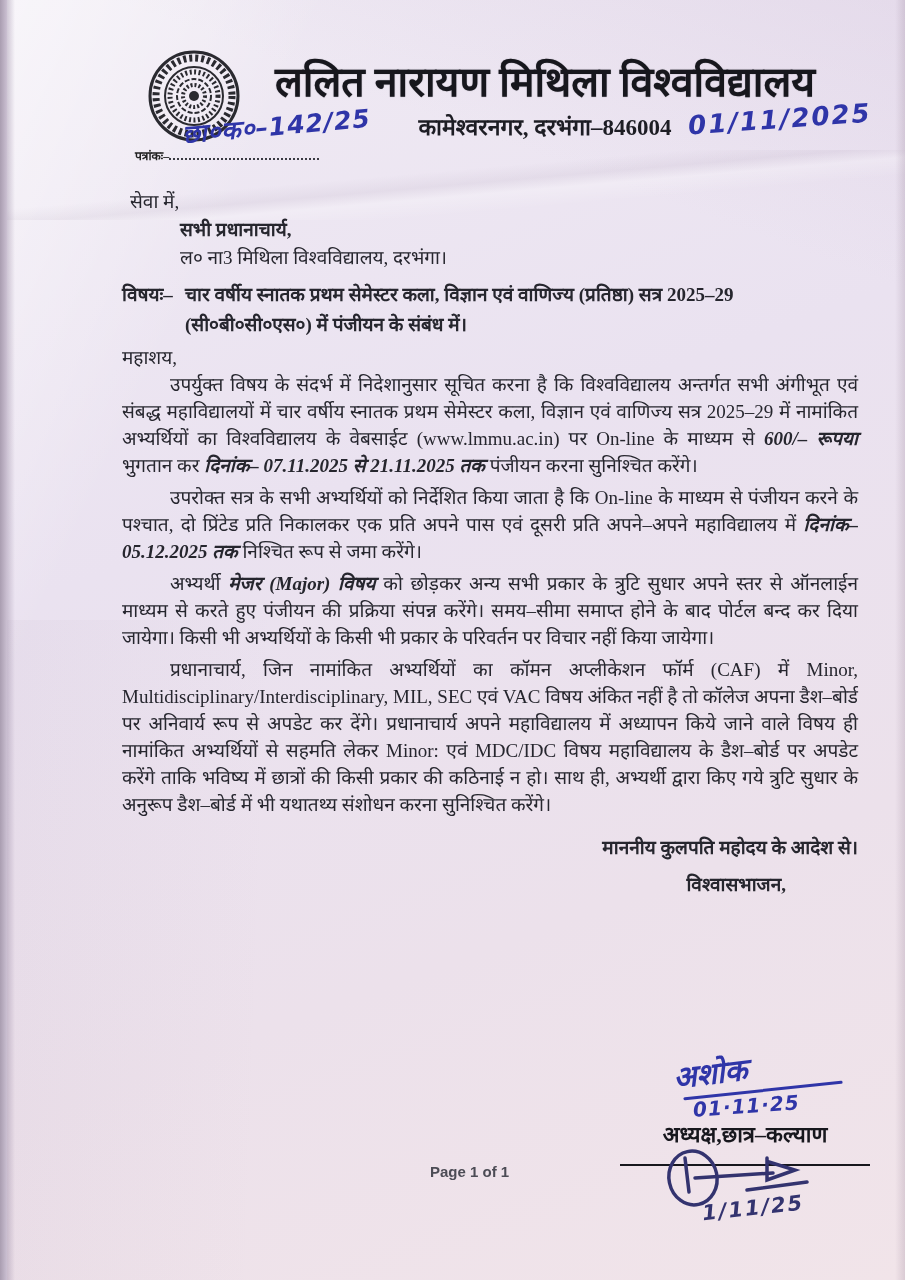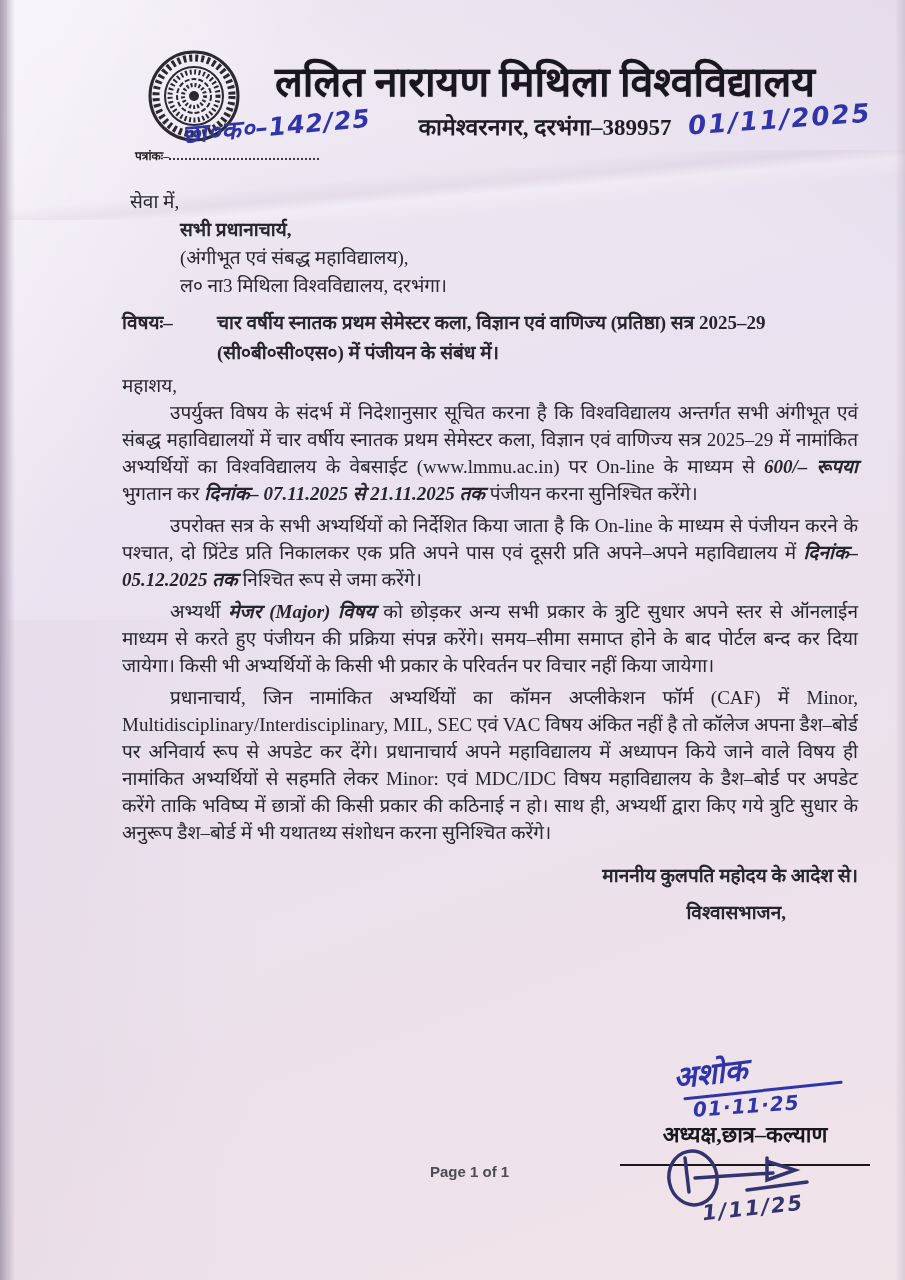--- a/index.html
+++ b/index.html
@@ -43,21 +43,21 @@
   }
   .hw-ref{position:absolute;left:182px;top:108px;font-size:25px;transform:rotate(-5deg);letter-spacing:1px;white-space:nowrap;}
   .hw-date{position:absolute;left:688px;top:104px;font-size:26px;transform:rotate(-4deg);letter-spacing:2px;white-space:nowrap;}
 
   
   .body{position:absolute;left:122px;top:188px;width:736px;font-size:19px;line-height:27px;}
   .recipient{line-height:28px;}
   .recipient .to-line{margin-left:8px;}
   .recipient .r-line{margin-left:58px;}
   .recipient .r-line.bold{font-weight:bold;}
-  .subject{display:flex;margin-top:8px;font-weight:bold;line-height:30px;gap:32px;}
+  .subject{display:flex;margin-top:8px;font-weight:bold;line-height:30px;}
   .subject .s-label{flex:0 0 63px;}
   .subject .s-text{flex:1;}
   .salutation{margin-top:4px;}
   .para{margin:0 0 5px 0;text-indent:48px;text-align:justify;line-height:27px;}
   .para .bi{font-weight:bold;font-style:italic;}
 
   
   .closing-order{margin-top:16px;text-align:right;font-weight:bold;}
   .closing-faith{margin-top:10px;text-align:right;padding-right:72px;font-weight:bold;}
   .sig-block{position:absolute;left:655px;top:1052px;width:200px;}
@@ -90,32 +90,31 @@
       <circle cx="46" cy="46" r="44" fill="none" stroke="#2a2a30" stroke-width="3"></circle>
       <circle cx="46" cy="46" r="38" fill="none" stroke="#2a2a30" stroke-width="7" stroke-dasharray="3 3"></circle>
       <circle cx="46" cy="46" r="29" fill="none" stroke="#2a2a30" stroke-width="2"></circle>
       <circle cx="46" cy="46" r="24" fill="none" stroke="#2a2a30" stroke-width="5" stroke-dasharray="2 2.5"></circle>
       <circle cx="46" cy="46" r="17" fill="none" stroke="#2a2a30" stroke-width="2" stroke-dasharray="5 2"></circle>
       <circle cx="46" cy="46" r="11" fill="none" stroke="#2a2a30" stroke-width="4" stroke-dasharray="2 2"></circle>
       <circle cx="46" cy="46" r="5" fill="#2a2a30"></circle>
     </svg>
   </div>
   <div class="uni-title">ललित नारायण मिथिला विश्वविद्यालय</div>
-  <div class="uni-addr">कामेश्वरनगर, दरभंगा–389957</div>
+  <div class="uni-addr">कामेश्वरनगर, दरभंगा–846004</div>
 
   <div class="ref-row"><span>पत्रांकः–</span><span class="dotline"></span></div>
   <div class="hw hw-ref">छा०क०–142/25</div>
 
   <div class="hw hw-date">01/11/2025</div>
 
   <div class="body">
     <div class="recipient">
       <div class="to-line">सेवा में,</div>
       <div class="r-line bold">सभी प्रधानाचार्य,</div>
-      <div class="r-line">(अंगीभूत एवं संबद्ध महाविद्यालय),</div>
       <div class="r-line">ल० ना3 मिथिला विश्वविद्यालय, दरभंगा।</div>
     </div>
 
     <div class="subject">
       <span class="s-label">विषयः–</span>
       <span class="s-text">चार वर्षीय स्नातक प्रथम सेमेस्टर कला, विज्ञान एवं वाणिज्य (प्रतिष्ठा) सत्र 2025–29 (सी०बी०सी०एस०) में पंजीयन के संबंध में।</span>
     </div>
 
     <div class="salutation">महाशय,</div>
 

